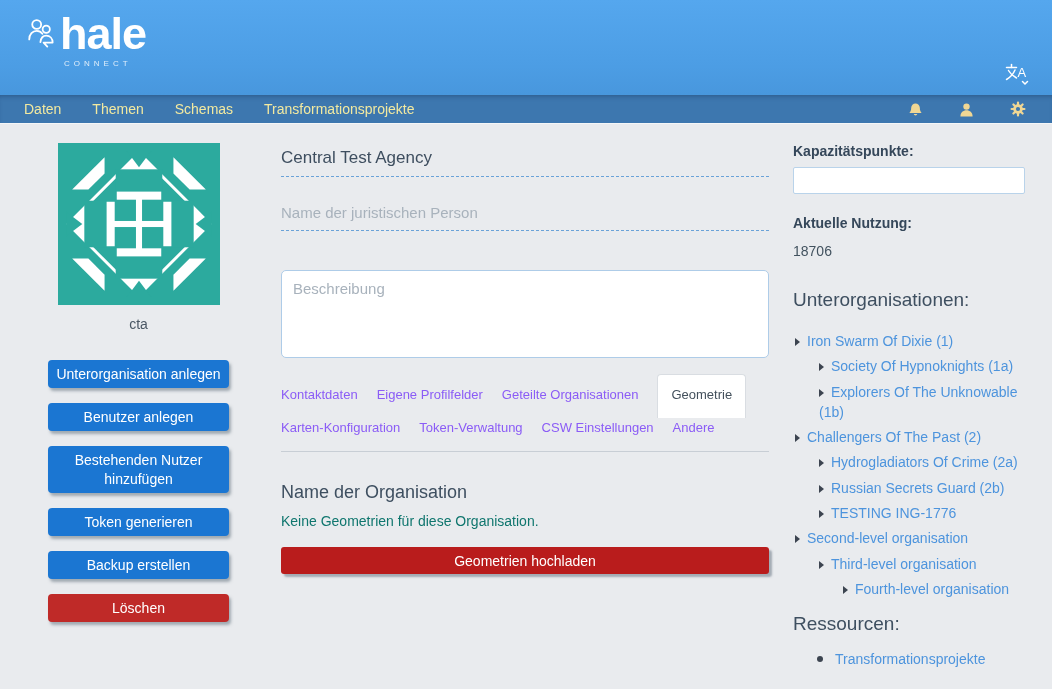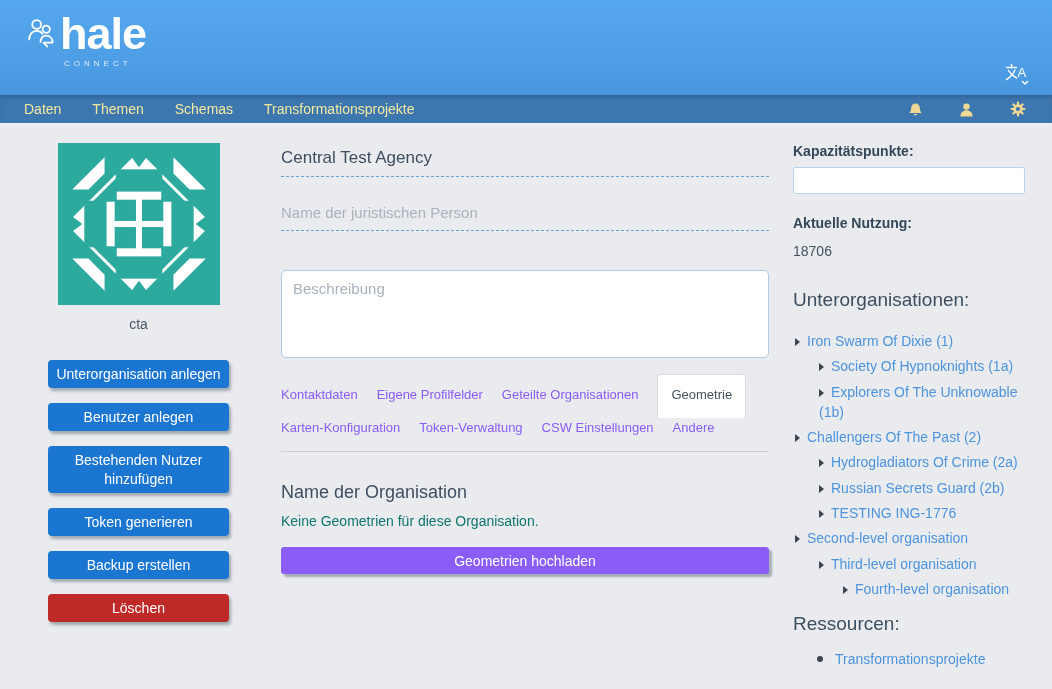--- a/index.html
+++ b/index.html
@@ -43,21 +43,21 @@
     font-family:inherit;font-size:15px;color:#4a5a6a;resize:none;}
   .desc::placeholder{color:#a8b2bc;opacity:1;}
   .tabs{margin-top:12px;display:flex;flex-wrap:wrap;align-items:baseline;
     column-gap:19px;row-gap:18px;padding:16px 0;border-bottom:1px solid #c8ced5;}
   .tab{font-size:13px;color:#8b5cf6;white-space:nowrap;}
   .tab-active{color:#43505c;background:#fff;border:1px solid #d9dde2;border-bottom:none;
     border-radius:4px 4px 0 0;padding:12px 13px 16px;margin:-12px 0 -16px;}
   .geometry{margin-top:30px;}
   .geometry h2{margin:0;font-size:18px;font-weight:400;color:#3e4f60;}
   .geometry p{margin:10px 0 0;font-size:14px;color:#0f766e;}
-  .upload-btn{margin-top:18px;width:100%;height:27px;background:#8b5cf6;border:none;border-radius:3px;
+  .upload-btn{margin-top:18px;width:100%;height:27px;background:#b91c1c;border:none;border-radius:3px;
     color:#fff;font-size:14px;font-family:inherit;box-shadow:3px 3px 2px rgba(96,110,124,.5);cursor:pointer;}
   
   .right-col{position:absolute;left:793px;top:143px;width:232px;}
   .field-label{font-size:14px;font-weight:bold;color:#35475a;}
   .capacity-input{margin-top:8px;width:100%;height:27px;box-sizing:border-box;border:1px solid #b9d3ea;
     border-radius:2px;background:#fff;padding:0 8px;font-family:inherit;font-size:14px;color:#42525f;}
   .usage-label{margin-top:21px;}
   .usage-value{margin-top:12px;font-size:14px;color:#42525f;}
   .side-head{margin:30px 0 0;font-size:19px;font-weight:400;color:#3e4f60;}
   .tree{margin:20px 0 0;padding:0;list-style:none;}

